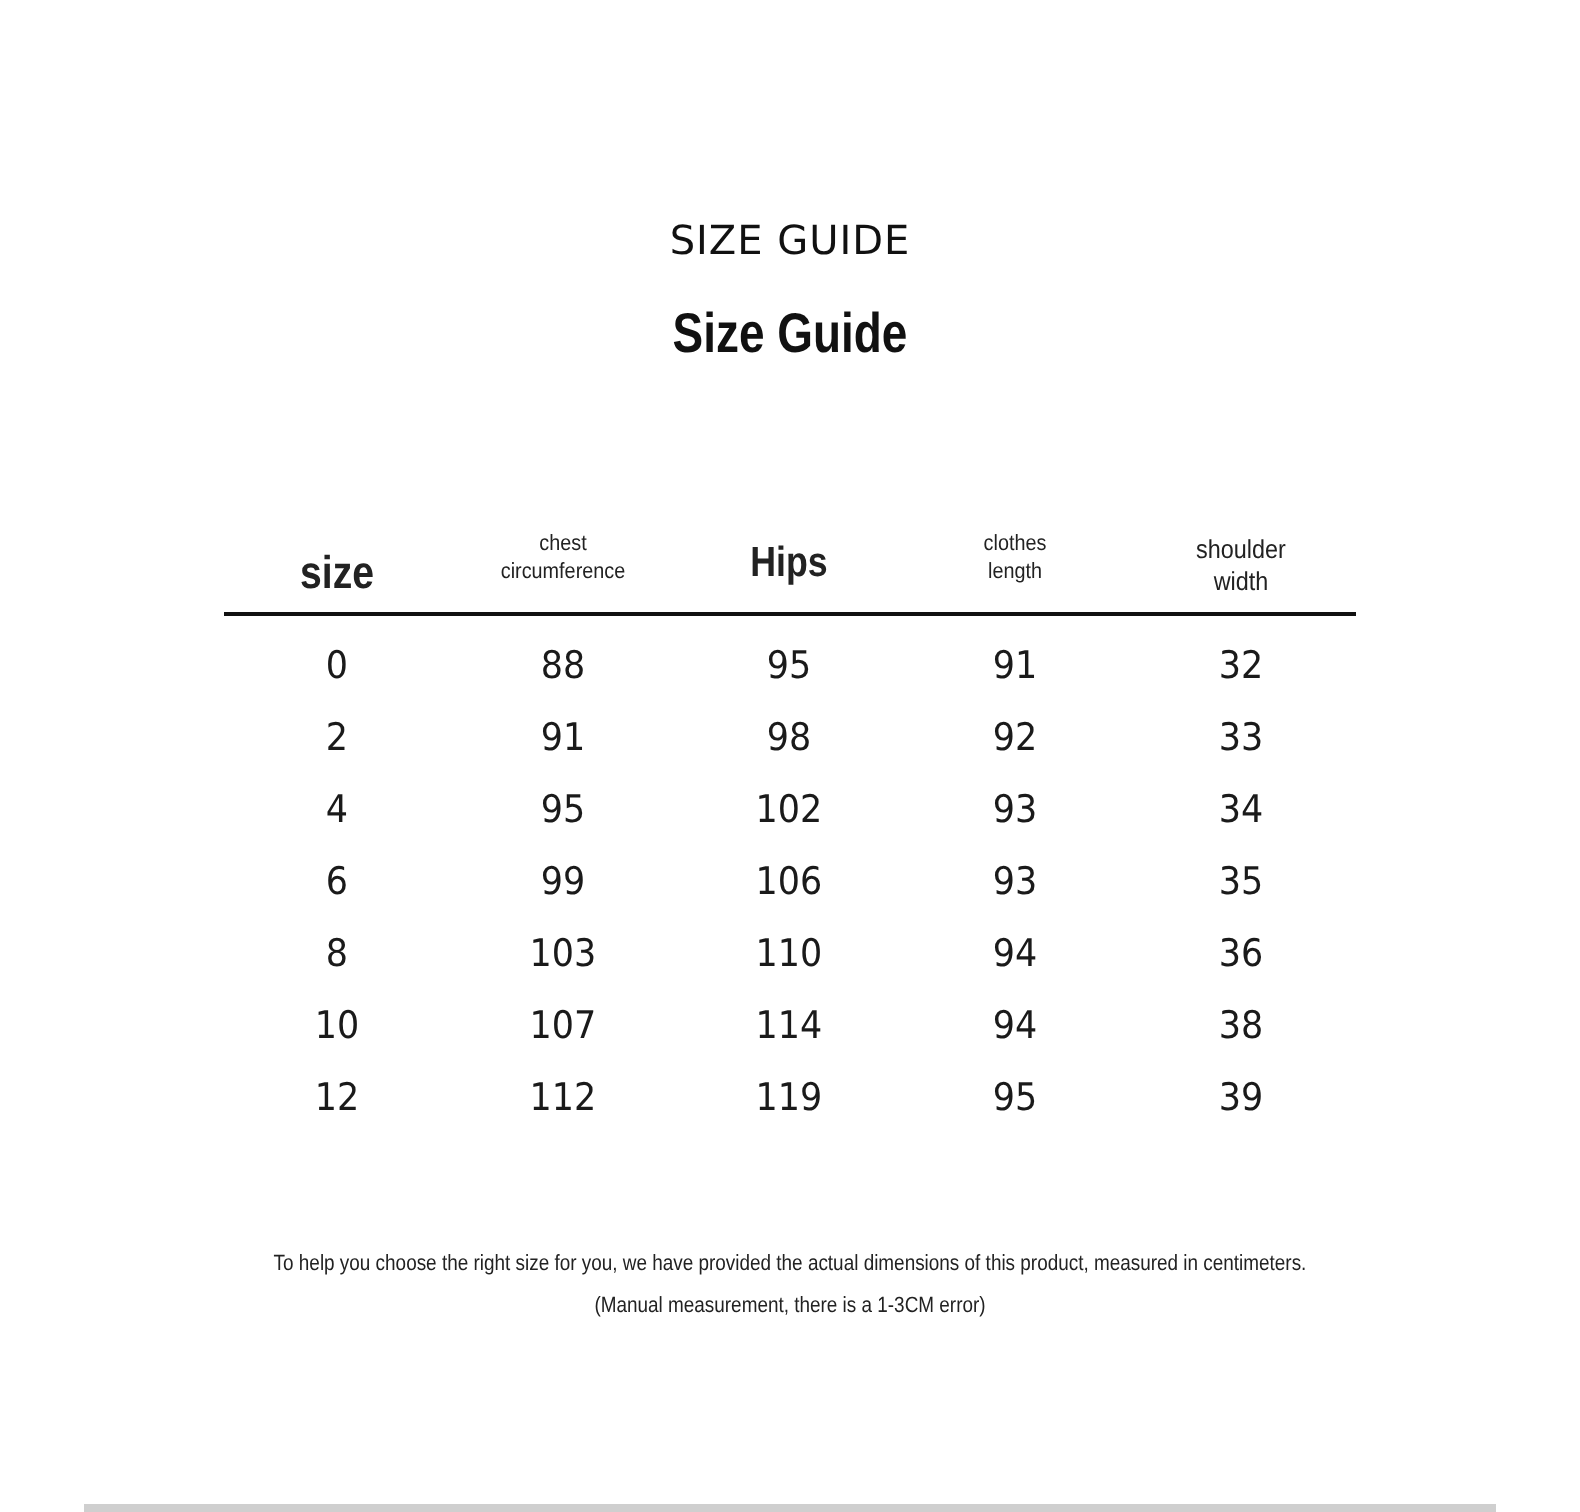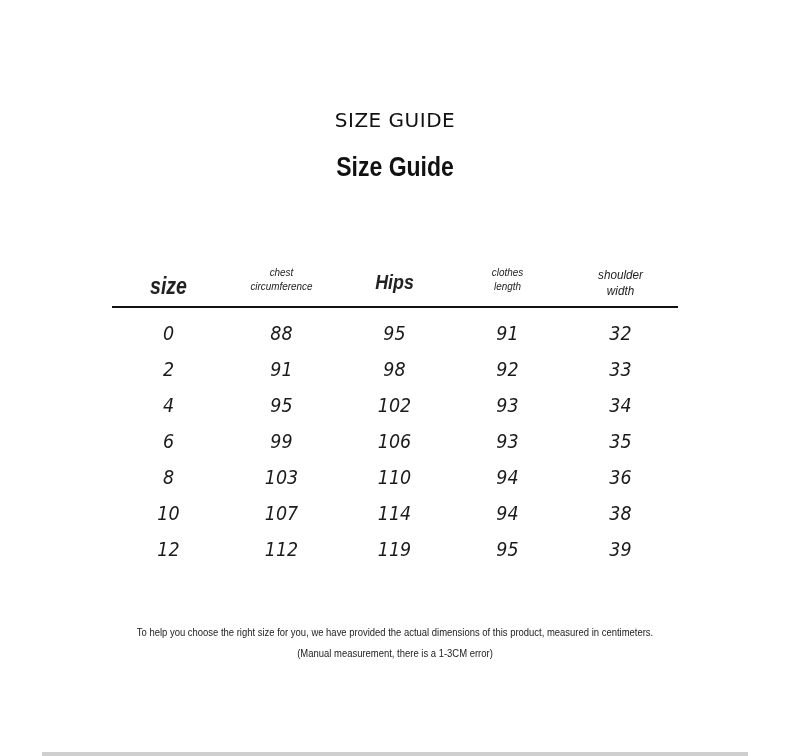--- a/index.html
+++ b/index.html
@@ -7,21 +7,21 @@
     .title-en {
       position: absolute; left: 0; width: 790px; top: 108px; text-align: center;
       font-family: "DejaVu Sans", sans-serif; font-size: 20px; letter-spacing: 0.5px; color: #111;
       font-weight: normal;
     }
     .title-cn {
       position: absolute; left: 0; width: 790px; top: 151px; text-align: center;
       font-family: "Liberation Sans", sans-serif; font-size: 28px; font-weight: bold;
       transform: scaleX(0.82); color: #111;
     }
-    .table { position: absolute; left: 112px; top: 260px; width: 566px; font-style: italic; }
+    .table { position: absolute; left: 112px; top: 260px; width: 566px; }
     .hdr { position: relative; height: 47px; }
     .hcell {
       position: absolute; text-align: center; font-family: "Liberation Sans", sans-serif; color: #222;
       width: 113px; line-height: 1.25;
     }
     .hcell.big { font-size: 23px; font-weight: bold; transform: scaleX(0.85); }
     .hcell.small { font-size: 11px; transform: scaleX(0.9); }
     .hcell.med { font-size: 13px; transform: scaleX(0.9); }
     .divider { position: absolute; left: 0; top: 46px; width: 566px; height: 2px; background: #111; }
     .rows { position: absolute; top: 62px; left: 0; width: 566px; }

